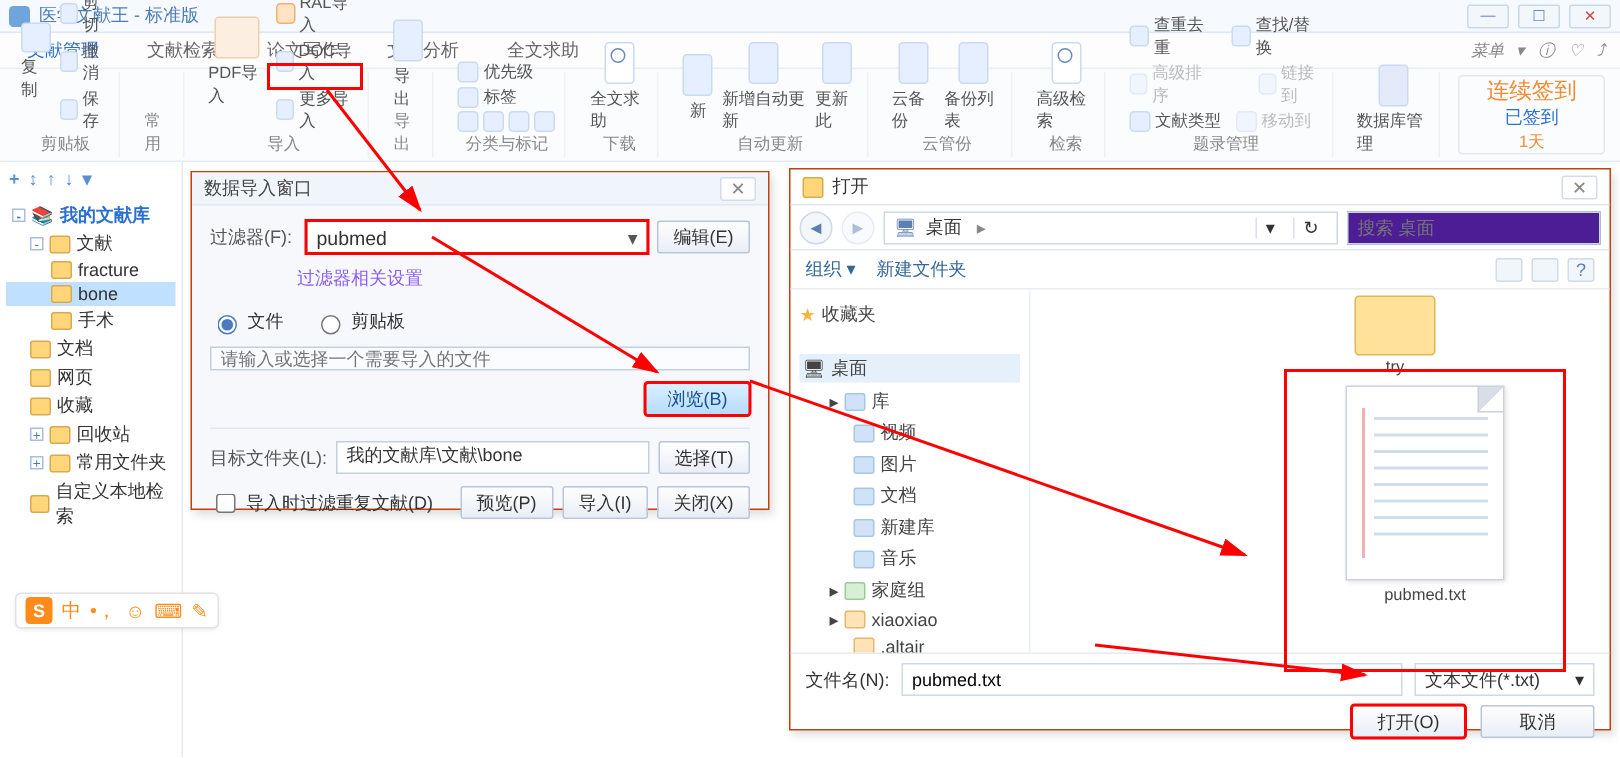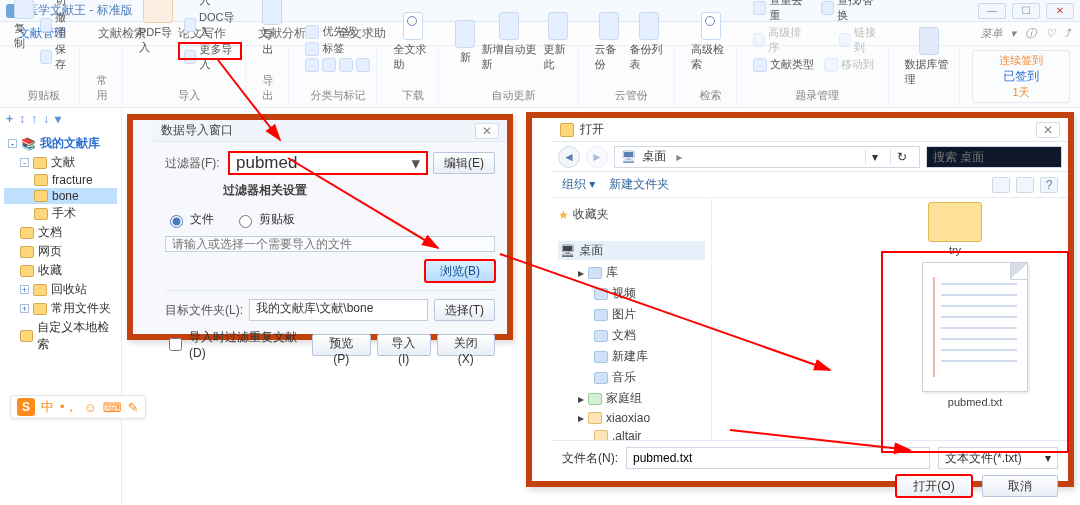--- a/index.html
+++ b/index.html
@@ -21,63 +21,63 @@
   .ribbon { height:62px; background:#fbfcfe; border-bottom:1px solid #e3ebf5; display:flex; align-items:stretch; padding:2px 8px; gap:10px; }
   .rgroup { display:flex; flex-direction:column; align-items:center; justify-content:flex-end; padding:2px 6px; border-right:1px solid #eef2f8; }
   .rgroup .items { display:flex; gap:6px; align-items:center; }
   .ritem { display:flex; flex-direction:column; align-items:center; gap:2px; font-size:11px; color:#555; }
   .ricon { width:20px; height:20px; background:#e6efff; border:1px solid #c9dbf0; border-radius:3px; }
   .ricon.big { width:30px; height:28px; background:#fcefe1; border-color:#f0d0a8; }
   .ricon.search { background:#fff; border:1px solid #c9dbf0; position:relative; }
   .ricon.search::after { content:""; position:absolute; width:8px; height:8px; border:1.5px solid #6a8abf; border-radius:50%; left:3px; top:3px; }
   .ritem.small { flex-direction:row; gap:3px; font-size:11px; }
   .ritem.small .ricon { width:14px; height:14px; }
-  .rlabel { font-size:11px; color:#888; margin-top:16px; }
+  .rlabel { font-size:11px; color:#888; margin-top:0px; }
   .ribbon-sign { width:110px; border:1px solid #e4e8ec; border-radius:3px; margin:2px; display:flex; flex-direction:column; align-items:center; justify-content:center; font-size:12px; }
   
   .body { display:flex; height: calc(100% - 108px); }
   .sidebar { width:122px; border-right:1px solid #e6ebf2; font-size:12px; }
   .side-tools { height:22px; display:flex; gap:6px; align-items:center; padding:0 6px; color:#5a8fd8; }
   .side-tools span{ font-weight:bold; }
   .tree { padding:4px 4px; }
   .tree .node { display:flex; align-items:center; gap:4px; padding:1px 2px 1px 4px; }
   .tree .node .folder { width:14px; height:12px; background:#ffd77a; border:1px solid #d9a94f; border-radius:2px; }
   .tree .node.sel { background:#bfe0ff; }
   .tree .ind1 { padding-left:16px;}
   .tree .ind2 { padding-left:30px;}
   .tree .root { color:#2a6fd2; font-weight:bold;}
   .tree .plus { width:9px; height:9px; border:1px solid #aabedb; color:#4879bf; font-size:9px; line-height:8px; text-align:center; }
   
   .imebar { position:absolute; left:10px; top:395px; background:#fff; border:1px solid #e2e2e2; border-radius:4px; padding:2px 6px; display:flex; gap:6px; font-size:13px; color:#ff8c1a; align-items:center; box-shadow:0 1px 3px rgba(0,0,0,.08);}
   .imebar .s { width:18px; height:18px; background:#ff8c1a; color:#fff; font-weight:bold; border-radius:3px; display:flex; align-items:center; justify-content:center; font-size:12px;}
   
-  .dialog { position:absolute; border:6px solid #c2410c; background:#f6f8fc; box-shadow:2px 3px 6px rgba(0,0,0,.15);padding-left:20px; }
+  .dialog { position:absolute; border:1px solid #c2410c; background:#f6f8fc; box-shadow:2px 3px 6px rgba(0,0,0,.15); }
   .dlg-title { height:22px; display:flex; align-items:center; padding:0 8px; color:#444; border-bottom:1px solid #e0e8f3; background:#f0f5fb;}
   .dlg-close { margin-left:auto; color:#888; font-size:12px; padding:0 6px; border:1px solid #d3dce9; border-radius:2px; background:#fdfdfd;}
   
   .import { left:127px; top:114px; width:386px; height:226px; }
   .import .body1 { padding:10px 12px; display:flex; flex-direction:column; gap:8px; }
   .row { display:flex; align-items:center; gap:6px; }
   .field-label { width:58px; color:#555; }
-  .combo { flex:1; height:22px; border:1px solid #a2b7d4; background:#fff; display:flex; align-items:center; padding:0 6px; font-size:17px; }
+  .combo { flex:1; height:22px; border:1px solid #a2b7d4; background:#fff; display:flex; align-items:center; padding:0 6px; font-size:13px; }
   .combo .dd { margin-left:auto; color:#555; }
   .highlight-red { outline:2px solid red; outline-offset:-1px;}
   .btn { height:22px; padding:0 10px; border:1px solid #b7c6da; background:linear-gradient(#fefefe,#e9eef6); border-radius:2px; font-size:12px; color:#333; }
   .btn.blue { background:linear-gradient(#dbefff,#b6dcff); border-color:#8cbbe9; color:#164e90;margin-left:12px;}
   .radio { accent-color:#4a7bc2; }
   .txt-wide { flex:1; height:22px; border:1px solid #c3cfde; background:#fafcff; padding:0 6px; font-size:12px; color:#aaa;}
   .chk { display:flex; align-items:center; gap:4px; }
   
   .fileopen { left:526px; top:112px; width:548px; height:375px; background:#fff; }
   .fo-title { height:24px; display:flex; align-items:center; padding:0 8px; border-bottom:1px solid #e3e8ef; }
   .fo-title .closex { margin-left:auto; width:24px; text-align:center; color:#888; border:1px solid #d5dbe6; border-radius:2px; font-size:12px;}
   .fo-nav { height:30px; display:flex; align-items:center; padding:0 6px; gap:6px; border-bottom:1px solid #e3e8ef;}
   .navbtn { width:22px; height:22px; border:1px solid #cfd9e6; border-radius:50%; display:flex; align-items:center; justify-content:center; color:#5b80b1; background:#f3f7fc;}
   .breadcrumb { flex:1; height:22px; border:1px solid #cfd9e6; background:#fff; display:flex; align-items:center; padding:0 6px; gap:6px; font-size:12px;}
-  .fo-search { width:136px; height:22px; border:1px solid #cfd9e6; background:#0f172a; padding:0 6px; font-size:12px; color:#888;}
+  .fo-search { width:169px; height:22px; border:1px solid #cfd9e6; background:#4c1d95; padding:0 6px; font-size:12px; color:#888;}
   .fo-tools { height:26px; display:flex; align-items:center; padding:0 10px; gap:14px; border-bottom:1px solid #e8edf3; color:#336699;}
   .fo-body { display:flex; height:242px; }
   .fo-tree { width:160px; border-right:1px solid #ecf0f5; padding:4px 6px; overflow:hidden;}
   .fo-tree .grp { margin:4px 0 2px; color:#444; display:flex; gap:4px; align-items:center;}
   .fo-tree .grp .star{ color:#f6b53f;}
   .fo-tree .sub { padding-left:20px; color:#444; display:flex; gap:4px; align-items:center; padding-top:2px; padding-bottom:2px;}
   .fo-tree .sub .ic { width:14px; height:12px; background:#cfe2f7; border:1px solid #a9c5e3; border-radius:2px;}
   .fo-content { flex:1; position:relative; padding:6px 10px;}
   .thumb-try { position:absolute; left:216px; top:4px; text-align:center; font-size:11px; color:#444;}
   .thumb-try .fold { width:54px; height:40px; background:#ffe19a; border:1px solid #e0b751; border-radius:3px; margin:0 auto 2px;}
@@ -291,21 +291,21 @@
   <div class="rgroup">
     <div class="items">
           <div class="ritem">
             <div class="ricon" style="height:28px;background:#e3ebfb;"></div>
             <span>数据库管理</span>
           </div>
         </div>
     <div class="rlabel"></div>
   </div>
   <div class="ribbon-sign">
-    <span style="color:#f48b34;font-size:11px;font-family:Liberation Serif, serif;">连续签到</span>
+    <span style="color:#f48b34;font-size:15px;font-family:Liberation Serif, serif;">连续签到</span>
     <span style="color:#2a6fd2;">已签到</span>
     <span style="color:#f48b34;font-size:11px;">1天</span>
   </div>
 </div>
 
 <div class="ral-box"></div>
 
 <div class="body">
   <div class="sidebar">
     <div class="side-tools">
@@ -385,21 +385,21 @@
   </div>
   <div class="body1">
     <div class="row">
       <div class="field-label">过滤器(F):</div>
       <div class="combo highlight-red">
         <span>pubmed</span>
         <span class="dd">▾</span>
       </div>
       <button class="btn">编辑(E)</button>
     </div>
-    <div class="row" style="padding-left:58px;color:#404040;font-weight:bold;">过滤器相关设置</div>
+    <div class="row" style="padding-left:58px;color:#8b5cf6;">过滤器相关设置</div>
     <div class="row" style="margin-top:4px;">
       <label class="chk">
             <input type="radio" class="radio" checked="" style=""> 
             <span>文件</span>
           </label>
       <label class="chk" style="margin-left:14px;">
             <input type="radio" class="radio" style=""> 
             <span>剪贴板</span>
           </label>
     </div>

